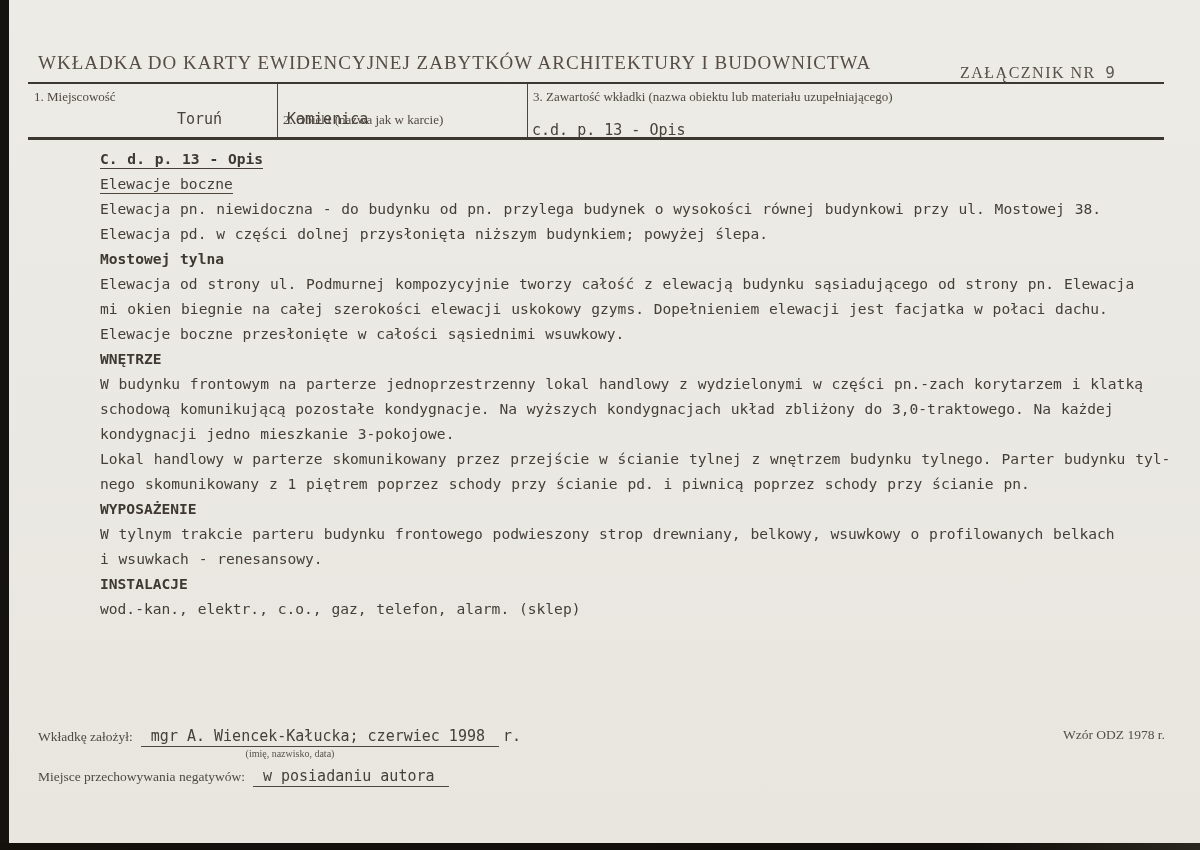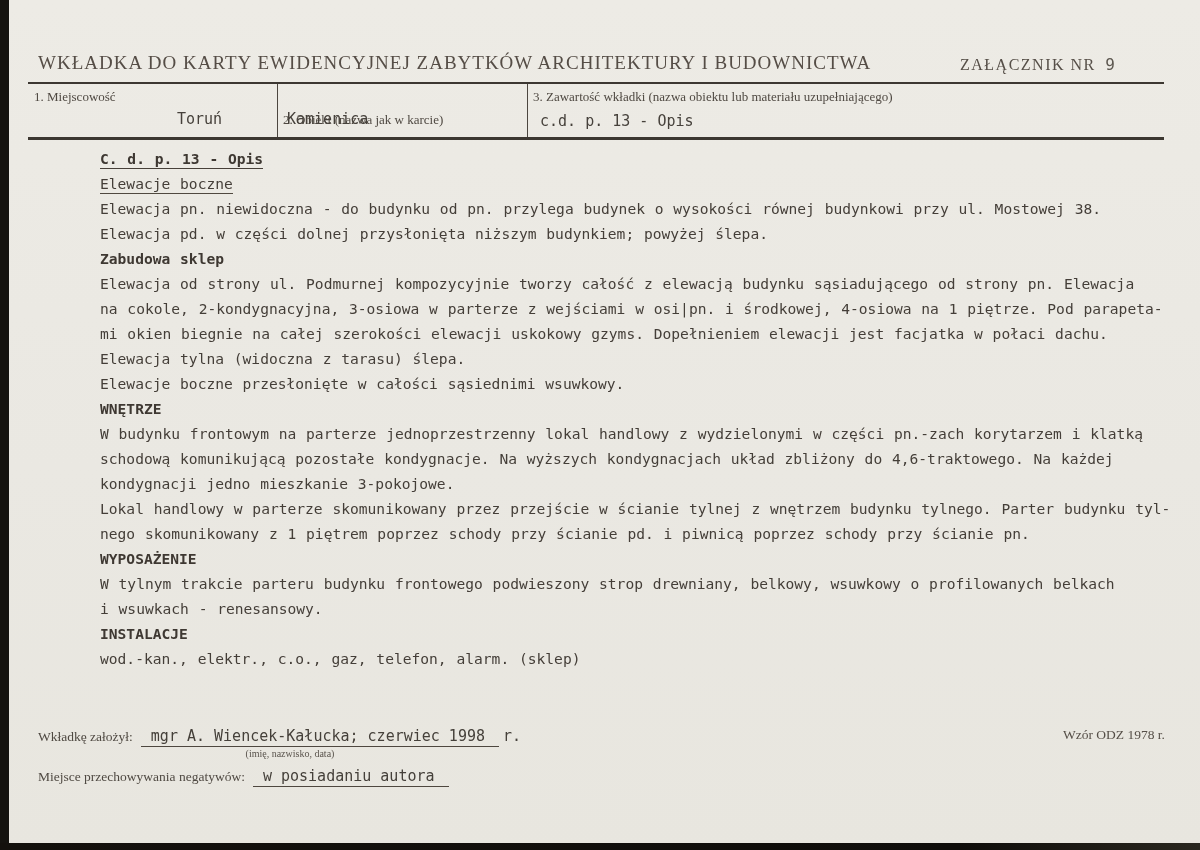--- a/index.html
+++ b/index.html
@@ -16,21 +16,21 @@
   }
   .edge-left{position:absolute;left:0;top:0;width:9px;height:850px;background:#15130f;}
   .edge-bottom{position:absolute;left:0;top:843px;width:1200px;height:7px;background:linear-gradient(90deg,#14110d 0%,#0f0d0a 80%,#2a271f 100%);}
 
   
   .hdr-title{
     position:absolute;left:38px;top:52px;
     font-size:19px;letter-spacing:1px;color:#554d46;white-space:nowrap;
   }
   .hdr-att{
-    position:absolute;left:960px;top:55px;
+    position:absolute;left:960px;top:63px;
     font-size:16px;letter-spacing:1.5px;color:#564f48;white-space:nowrap;
   }
   .hdr-att .num{
     font-family:"DejaVu Sans Mono", monospace;
     font-size:16px;color:#5d5850;margin-left:4px;letter-spacing:0;
   }
   .rule{position:absolute;background:#3c3731;}
   .rule-top{left:28px;top:82px;width:1136px;height:2px;}
   .rule-table{left:28px;top:137px;width:1136px;height:3px;}
 
@@ -44,21 +44,21 @@
   .cell-label.c1{left:34px;}
   .cell-label.c2{left:283px;margin-top:23px;}
   .cell-label.c3{left:533px;}
   .cell-value{
     position:absolute;top:110px;
     font-family:"DejaVu Sans Mono", monospace;
     font-size:15px;color:#46413b;white-space:nowrap;
   }
   .cell-value.c1{left:145px;margin-left:32px;}
   .cell-value.c2{left:287px;}
-  .cell-value.c3{left:532px;top:112px;margin-left:8px;}
+  .cell-value.c3{left:532px;top:121px;}
 
   
   .body-text{
     position:absolute;left:100px;top:146px;
     font-family:"DejaVu Sans Mono", monospace;
     font-size:14.6px;line-height:25px;color:#443e38;
     white-space:nowrap;word-spacing:1px;
   }
   .bl{height:25px;}
   .bl.b{font-weight:bold;color:#3e3832;}
@@ -110,29 +110,27 @@
     <div class="cell-value c2">Kamienica</div>
     <div class="cell-value c3">c.d. p. 13 - Opis</div>
   </div>
   <div class="rule rule-table"></div>
 
   <div class="body-text">
       <div class="bl bu"><span>C. d. p. 13 - Opis</span></div>
       <div class="bl u"><span>Elewacje boczne</span></div>
       <div class="bl"><span>Elewacja pn. niewidoczna - do budynku od pn. przylega budynek o wysokości równej budynkowi przy ul. Mostowej 38.</span></div>
       <div class="bl"><span>Elewacja pd. w części dolnej przysłonięta niższym budynkiem; powyżej ślepa.</span></div>
-      <div class="bl b"><span>Zabudowa sklep</span></div>
+      <div class="bl b"><span>Mostowej tylna</span></div>
       <div class="bl"><span>Elewacja od strony ul. Podmurnej kompozycyjnie tworzy całość z elewacją budynku sąsiadującego od strony pn. Elewacja</span></div>
-      <div class="bl"><span>na cokole, 2-kondygnacyjna, 3-osiowa w parterze z wejściami w osi|pn. i środkowej, 4-osiowa na 1 piętrze. Pod parapeta-</span></div>
       <div class="bl"><span>mi okien biegnie na całej szerokości elewacji uskokowy gzyms. Dopełnieniem elewacji jest facjatka w połaci dachu.</span></div>
-      <div class="bl"><span>Elewacja tylna (widoczna z tarasu) ślepa.</span></div>
       <div class="bl"><span>Elewacje boczne przesłonięte w całości sąsiednimi wsuwkowy.</span></div>
       <div class="bl b"><span>WNĘTRZE</span></div>
       <div class="bl"><span>W budynku frontowym na parterze jednoprzestrzenny lokal handlowy z wydzielonymi w części pn.-zach korytarzem i klatką</span></div>
-      <div class="bl"><span>schodową komunikującą pozostałe kondygnacje. Na wyższych kondygnacjach układ zbliżony do 4,6-traktowego. Na każdej</span></div>
+      <div class="bl"><span>schodową komunikującą pozostałe kondygnacje. Na wyższych kondygnacjach układ zbliżony do 3,0-traktowego. Na każdej</span></div>
       <div class="bl"><span>kondygnacji jedno mieszkanie 3-pokojowe.</span></div>
       <div class="bl"><span>Lokal handlowy w parterze skomunikowany przez przejście w ścianie tylnej z wnętrzem budynku tylnego. Parter budynku tyl-</span></div>
       <div class="bl"><span>nego skomunikowany z 1 piętrem poprzez schody przy ścianie pd. i piwnicą poprzez schody przy ścianie pn.</span></div>
       <div class="bl b"><span>WYPOSAŻENIE</span></div>
       <div class="bl"><span>W tylnym trakcie parteru budynku frontowego podwieszony strop drewniany, belkowy, wsuwkowy o profilowanych belkach</span></div>
       <div class="bl"><span>i wsuwkach - renesansowy.</span></div>
       <div class="bl b"><span>INSTALACJE</span></div>
       <div class="bl"><span>wod.-kan., elektr., c.o., gaz, telefon, alarm. (sklep)</span></div>
     </div>
 

